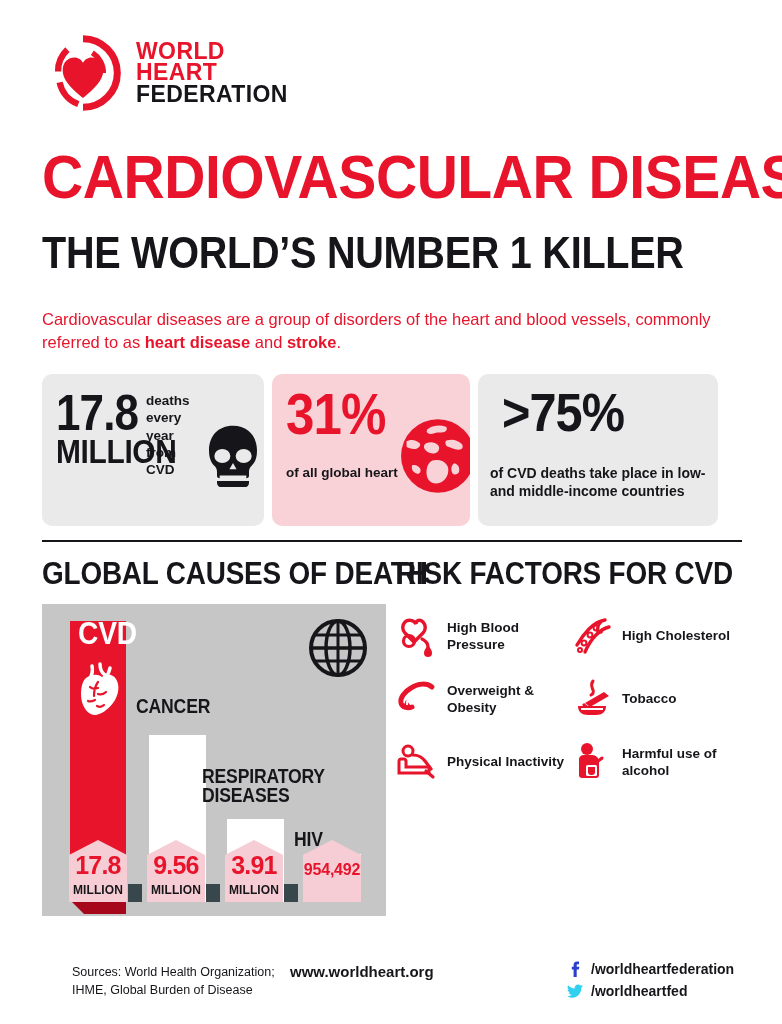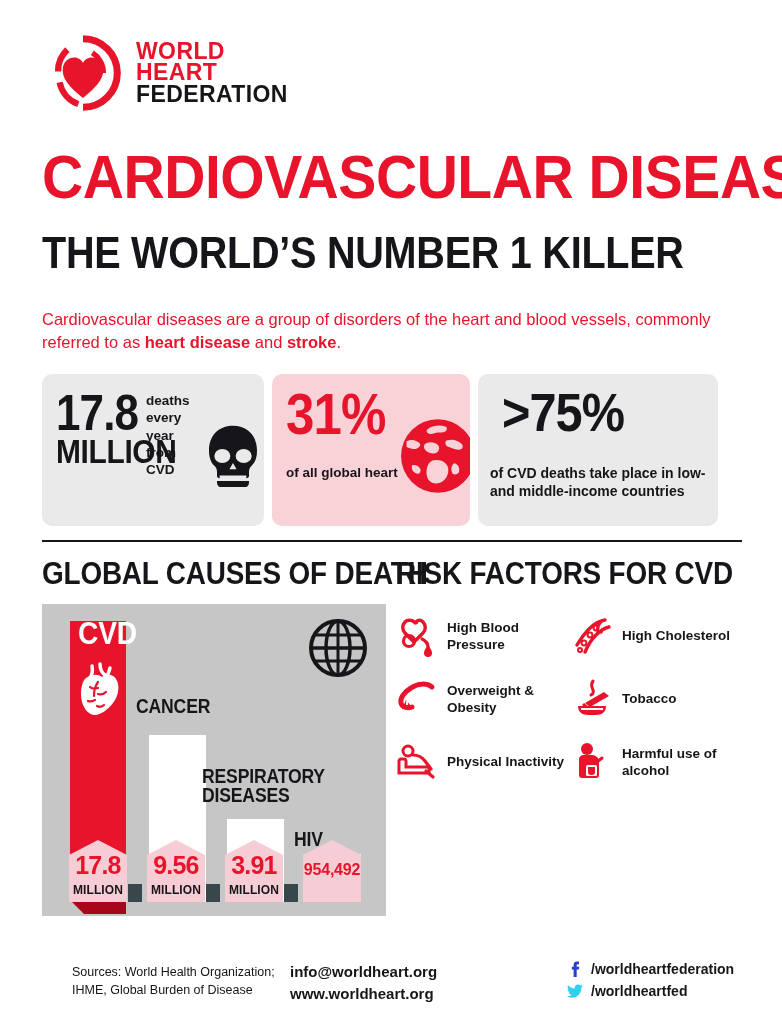--- a/index.html
+++ b/index.html
@@ -369,21 +369,20 @@
       <span class="risk-txt">Harmful use of alcohol</span>
     </div>
   </div>
 
   <div class="footer">
     <div class="src">
       <div>Sources: World Health Organization;</div>
       <div>IHME, Global Burden of Disease</div>
     </div>
     <div class="contact">
-      <div>info@worldheart.org</div>
       <div>www.worldheart.org</div>
     </div>
     <div class="social">
       <div class="social-row">
         <span class="social-ico">
           <svg viewBox="0 0 16 16">
               <path d="M10.5 3.2H12V0.6h-2.1C7.6 0.6 6.6 2 6.6 4v1.8H4.8v2.7h1.8V16h3.1V8.5h2.2l0.4-2.7H9.7V4.3c0-0.8 0.3-1.1 1-1.1z" fill="#2B3FCC"></path>
             </svg>
         </span>
         <span class="social-txt">/worldheartfederation</span>

